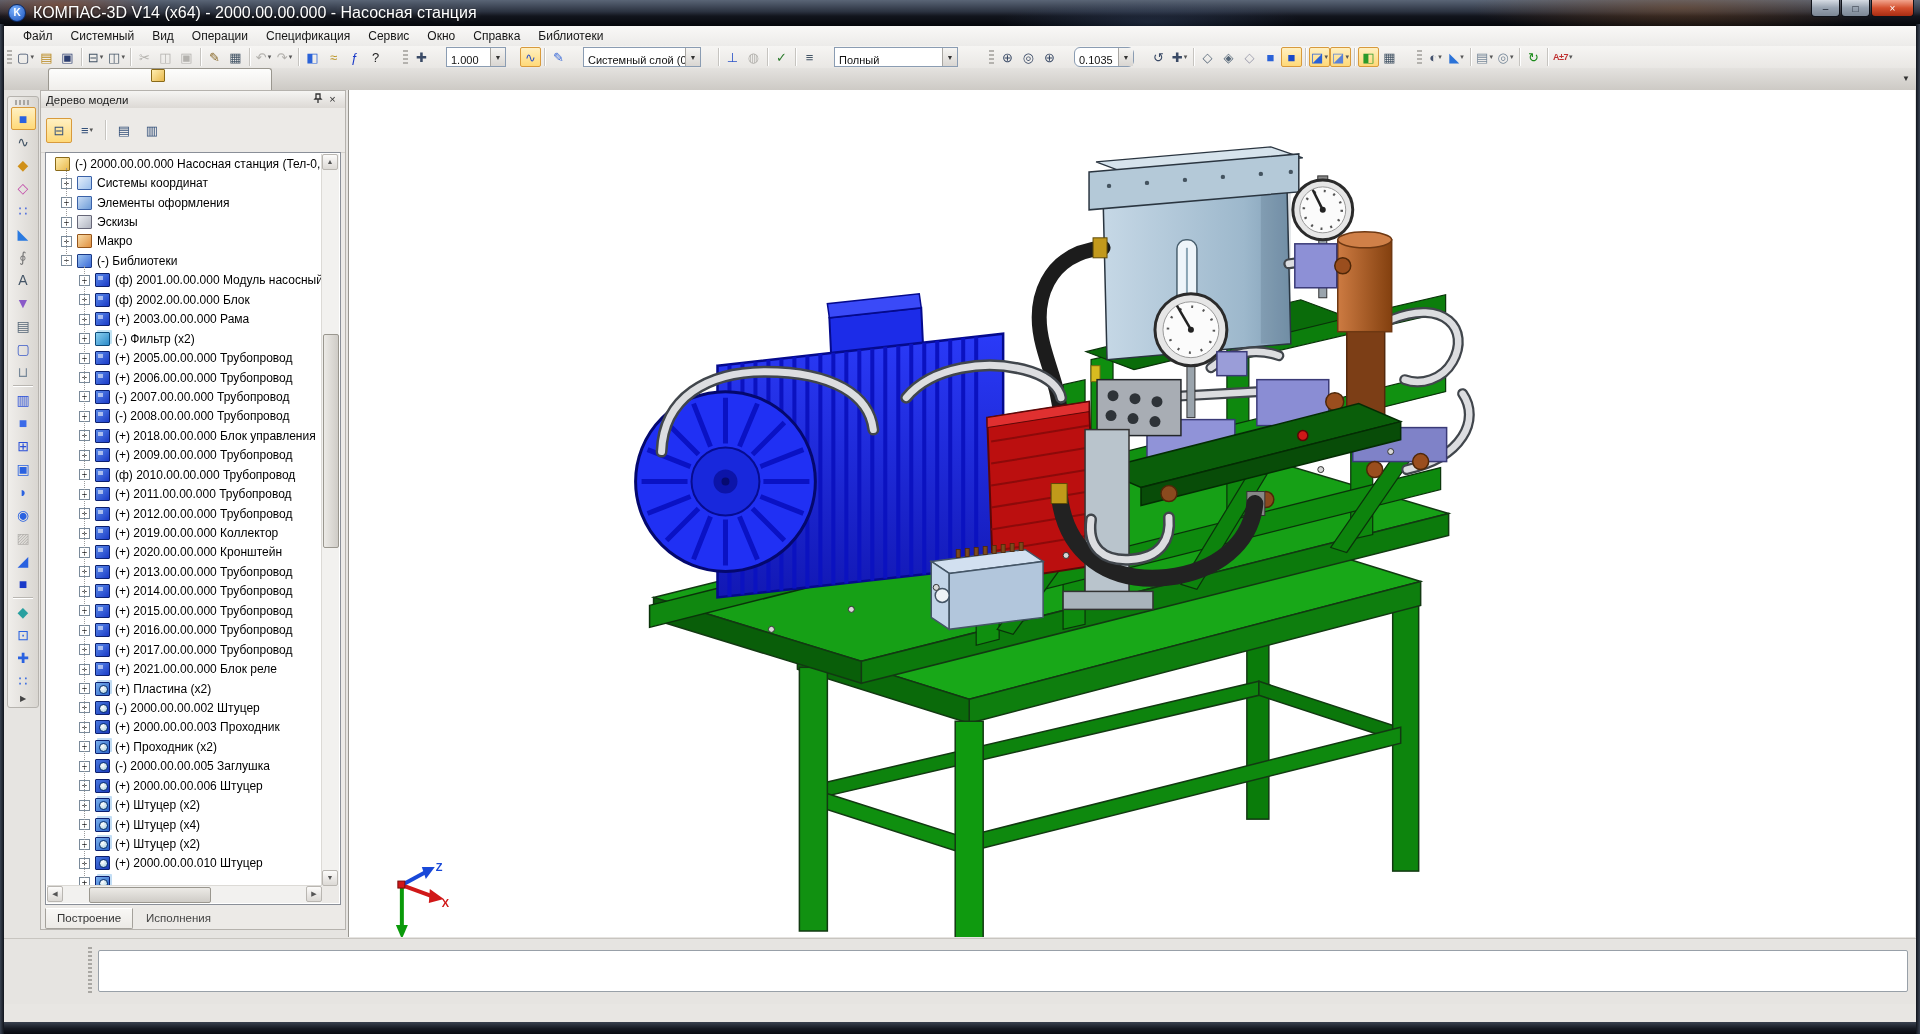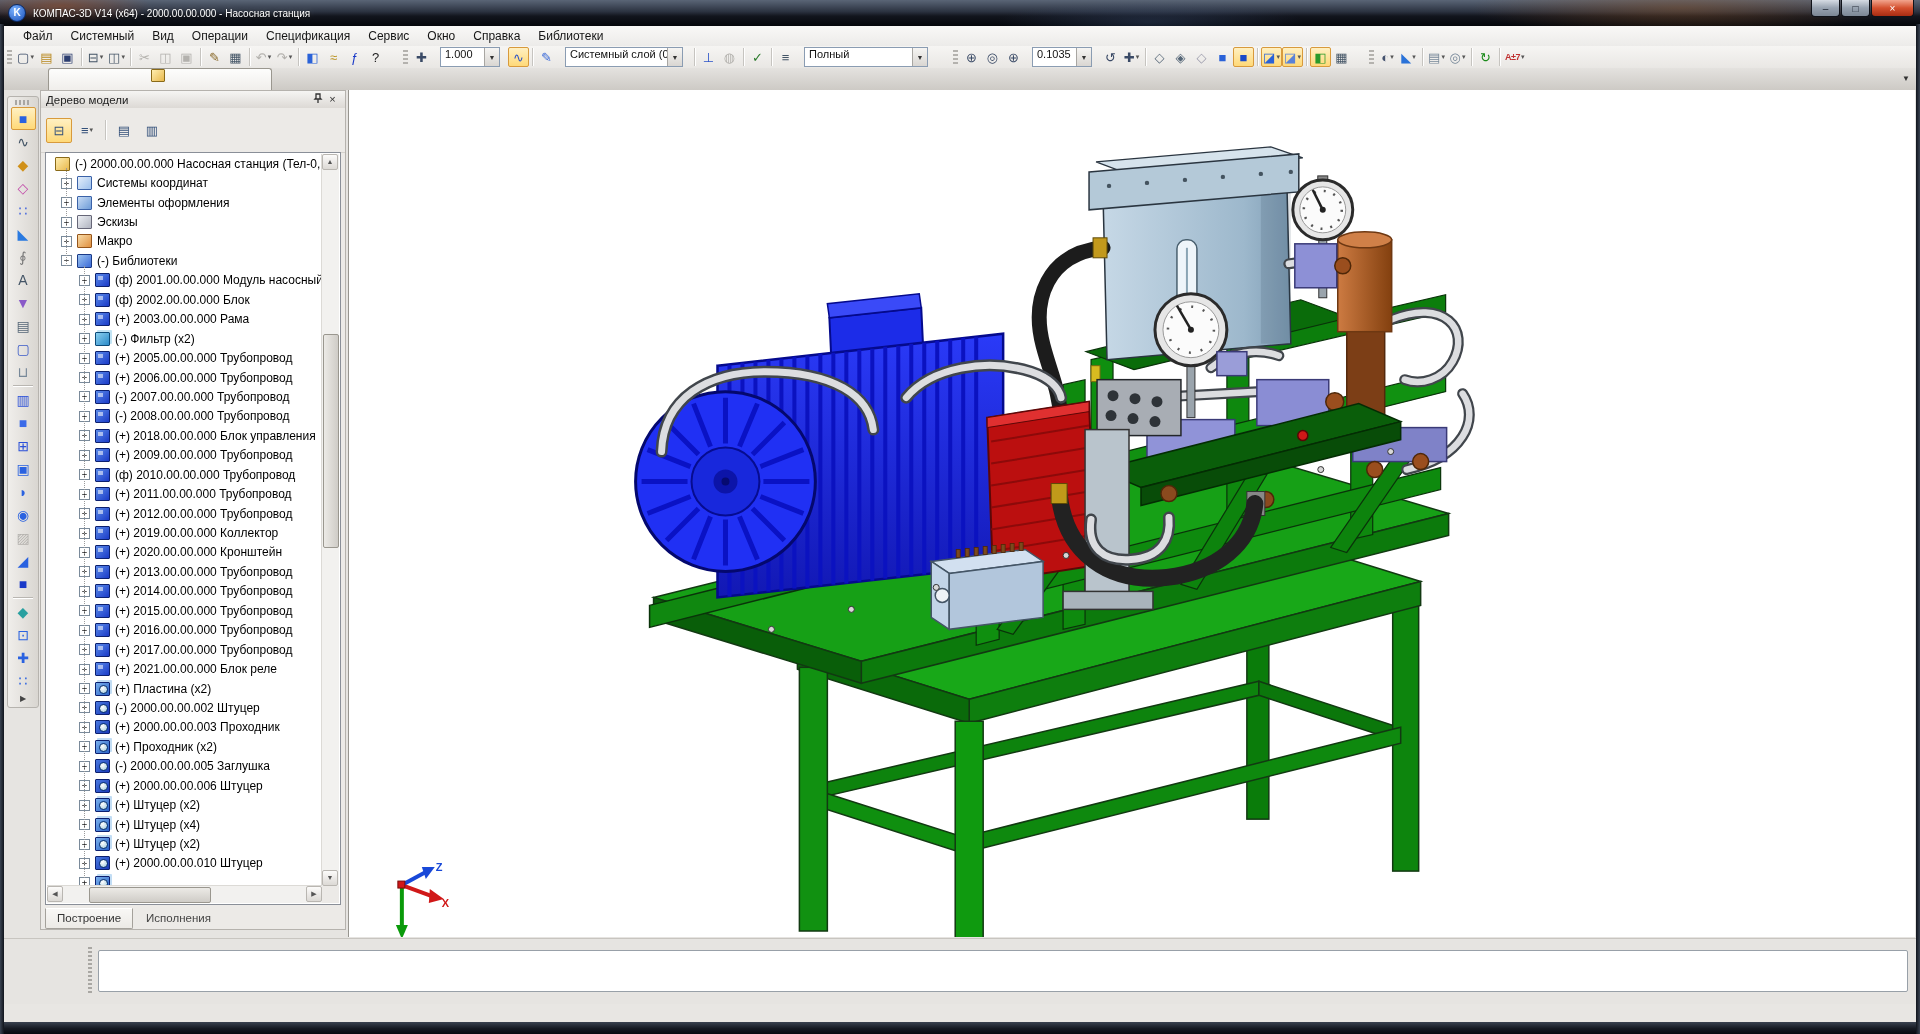--- a/index.html
+++ b/index.html
@@ -9,21 +9,21 @@
   .titlebar{position:absolute;left:0;top:0;width:100%;height:26px;
     background:linear-gradient(#5a6576,#2b3240 45%,#12151d 62%,#05070c);
     color:#fff;display:flex;align-items:center;padding-left:8px;box-sizing:border-box;}
   .titlebar::before{content:'';position:absolute;inset:0;pointer-events:none;
     background:radial-gradient(130px 26px at 60px 6px,rgba(150,72,32,.55),transparent 70%),
                radial-gradient(300px 40px at 1680px 8px,rgba(140,84,40,.45),transparent 70%),
                radial-gradient(220px 30px at 1150px 22px,rgba(70,95,140,.30),transparent 70%);}
   .app-icon{width:16px;height:16px;border-radius:50%;flex:none;z-index:1;
     background:radial-gradient(circle at 35% 30%,#7ab2ff,#1a50b8);border:1px solid #0a2a66;
     color:#fff;font-size:10px;font-weight:bold;text-align:center;line-height:16px;}
-  .title-text{font-size:10px;margin-left:7px;z-index:1;text-shadow:0 1px 3px #000,0 0 6px rgba(255,255,255,.25);}
+  .title-text{font-size:16px;margin-left:7px;z-index:1;text-shadow:0 1px 3px #000,0 0 6px rgba(255,255,255,.25);}
   .win-controls{position:absolute;right:6px;top:0;display:flex;gap:1px;z-index:2;}
   .wbtn{width:29px;height:17px;border:1px solid #10131a;border-top:none;border-radius:0 0 4px 4px;
     background:linear-gradient(#d6dce4,#97a2b0 50%,#7c8795);color:#1c2430;font-size:10px;
     line-height:15px;text-align:center;padding:0;font-family:inherit;}
   .wbtn.close{width:43px;background:linear-gradient(#f2a58e,#d4502e 50%,#a82c12);color:#fff;}
   .side-edge{position:absolute;top:24px;bottom:0;width:4px;z-index:40;
     background:linear-gradient(90deg,#3a4352,#10141c);}
   .side-edge.right{right:0;background:linear-gradient(270deg,#3a4352,#10141c);}
   .menubar{position:absolute;top:26px;left:0;right:0;height:20px;display:flex;align-items:center;
     background:linear-gradient(#f9f8f7,#ecebe9);border-bottom:1px solid #d8d6d3;padding-left:14px;
@@ -36,22 +36,22 @@
     background:repeating-linear-gradient(to bottom,#b4b2ae 0 2px,transparent 2px 4px);}
   .tb-btn{height:20px;min-width:21px;border:1px solid transparent;background:transparent;flex:none;
     display:flex;align-items:center;justify-content:center;padding:0 1px;font-family:inherit;}
   .tb-btn .g{font-size:13px;line-height:1;}
   .tb-btn .g.sm{font-size:9px;font-weight:bold;letter-spacing:-.5px;}
   .tb-btn.hl{background:linear-gradient(#fff0c2,#ffd978);border-color:#d89a3c;border-radius:2px;}
   .tb-btn.muted .g{color:#b3b1ad !important;}
   .arr{font-size:7px;color:#555;margin-left:1px;}
   .tb-sep{width:1px;height:18px;background:#c6c4c0;margin:0 3px;box-shadow:1px 0 0 #fff;flex:none;}
   .tb-gap{width:14px;flex:none;}
-  .tb-combo{display:flex;align-items:flex-start;height:18px;border:1px solid #8a9cb2;background:#fff;
-    margin:0 8px;font-size:11px;flex:none;}
+  .tb-combo{display:flex;align-items:flex-end;height:18px;border:1px solid #8a9cb2;background:#fff;
+    margin:0 14px;font-size:11px;flex:none;}
   .tb-combo .val{padding:0 4px;white-space:nowrap;overflow:hidden;flex:1;color:#111;}
   .tb-combo .cbtn{width:15px;height:100%;border:none;border-left:1px solid #a8a6a2;flex:none;
     background:linear-gradient(#f6f5f3,#d9d6d2);font-size:7px;color:#333;padding:0;font-family:inherit;}
   
   .tabbar{position:absolute;top:68px;left:0;right:0;height:22px;
     background:linear-gradient(#e4e2df,#cdcac5);border-bottom:1px solid #9a978f;
     display:flex;align-items:flex-end;padding-left:48px;}
   .doc-tab{height:21px;display:flex;align-items:center;gap:6px;padding:0 10px;
     background:linear-gradient(#fdfdfc,#f0eeeb);border:1px solid #9a978f;border-bottom:none;
     border-radius:3px 3px 0 0;font-size:12px;font-weight:bold;color:#101010;flex-direction:column;}
@@ -277,21 +277,21 @@
       <div class="grip"></div>
       <button class="tb-btn">
         <span class="g" style="color: rgb(58, 74, 102);">⊕</span>
       </button>
       <button class="tb-btn">
         <span class="g" style="color: rgb(58, 74, 102);">◎</span>
       </button>
       <button class="tb-btn">
         <span class="g" style="color: rgb(58, 74, 102);">⊕</span>
       </button>
-      <div class="tb-combo" style="width: 58px;">
+      <div class="tb-combo" style="width: 58px; border-radius: 6px;">
         <span class="val">0.1035</span>
         <button class="cbtn">▼</button>
       </div>
       <button class="tb-btn">
         <span class="g" style="color: rgb(58, 74, 102);">↺</span>
       </button>
       <button class="tb-btn">
         <span class="g" style="color: rgb(58, 74, 102);">✚</span>
         <span class="arr">▾</span>
       </button>

